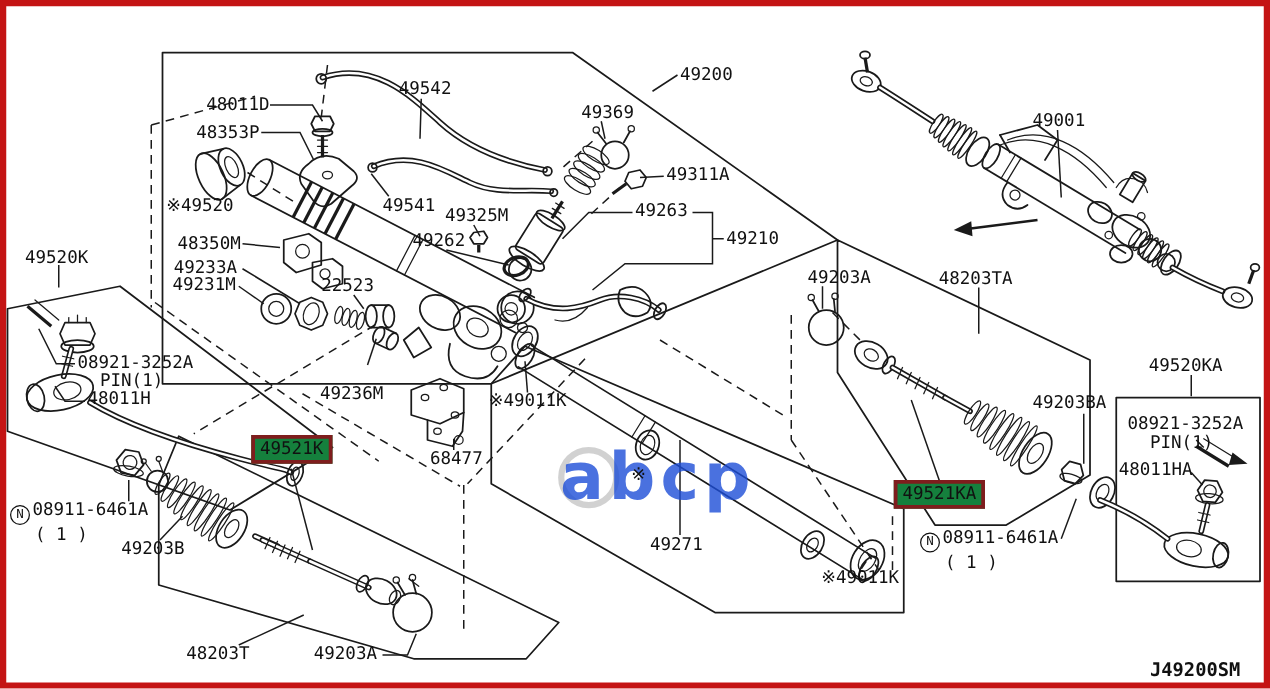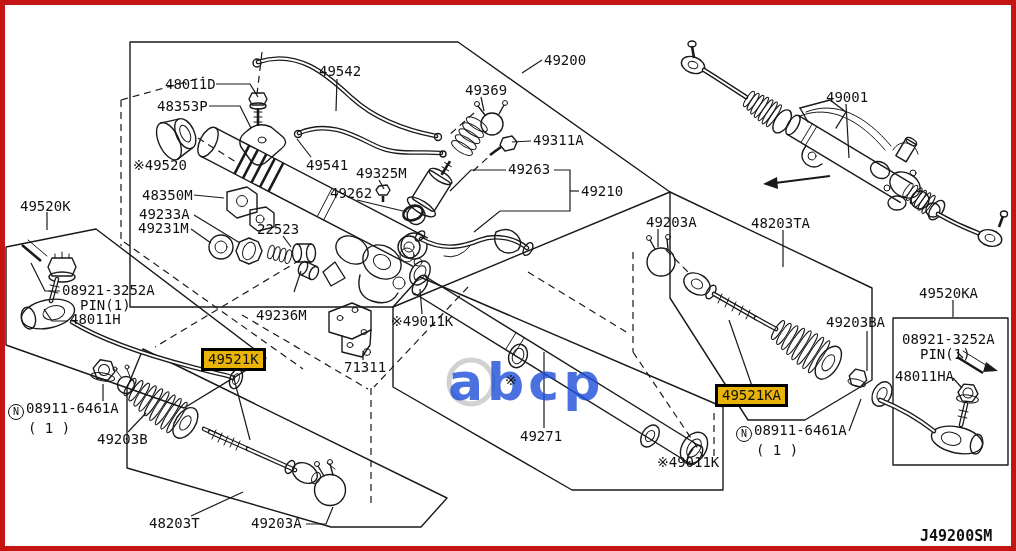--- a/index.html
+++ b/index.html
@@ -2,21 +2,21 @@
 <html><head>
 <meta charset="utf-8">
 <style>
   html,body{margin:0;padding:0;background:#fff;}
   #stage{position:relative;width:1016px;height:551px;background:#fff;overflow:hidden;
          font-family:"DejaVu Sans Mono","Liberation Mono",monospace;}
   #lineart{position:absolute;left:0;top:0;}
   .lbl{position:absolute;font-size:14px;line-height:14px;color:#111;white-space:nowrap;
        font-family:"DejaVu Sans Mono","DejaVu Sans",monospace;}
   .lbl .l2{display:block;margin-top:1px;}
-  .red{border:3px solid #000000;background:#eab308;padding:1px 4px 2px 4px;}
+  .red{border:3px solid #7f1d1d;background:#15803d;padding:1px 4px 2px 4px;}
   .circ{display:inline-block;width:14px;height:14px;border:1.5px solid #111;border-radius:50%;
         font-size:10px;line-height:14px;text-align:center;vertical-align:-2px;margin-right:2px;}
   .qty-ind{margin-left:18px;}
   .qty-ind2{margin-left:20px;}
   .note{font-size:14px;letter-spacing:1px;}
   .code{font-size:15px;font-weight:bold;}
   .wm{position:absolute;left:448px;top:352px;font-family:"DejaVu Sans","Liberation Sans",sans-serif;
       font-weight:bold;font-size:52px;color:#1d4ed8;opacity:.8;letter-spacing:4px;}
   
   .ln{fill:none;stroke:#1a1a1a;stroke-width:1.4;stroke-linecap:round;stroke-linejoin:round;}
@@ -543,21 +543,21 @@
 <div class="lbl" style="left:646px;top:215px">49203A</div>
 <div class="lbl" style="left:751px;top:216px">48203TA</div>
 
 <div class="lbl" style="left:62px;top:283px">
   <span>08921-3252A</span>
   <span class="l2 qty-ind">PIN(1)</span>
 </div>
 <div class="lbl" style="left:70px;top:312px">48011H</div>
 <div class="lbl" style="left:256px;top:308px">49236M</div>
 <div class="lbl" style="left:391px;top:314px">※49011K</div>
-<div class="lbl" style="left:344px;top:360px">71311</div>
+<div class="lbl" style="left:344px;top:360px">68477</div>
 
 <div class="lbl red" style="left:201px;top:348px">49521K</div>
 
 <div class="lbl" style="left:919px;top:286px">49520KA</div>
 <div class="lbl" style="left:902px;top:332px">
   <span>08921-3252A</span>
   <span class="l2 qty-ind">PIN(1)</span>
 </div>
 <div class="lbl" style="left:826px;top:315px">49203BA</div>
 <div class="lbl" style="left:895px;top:369px">48011HA</div>

